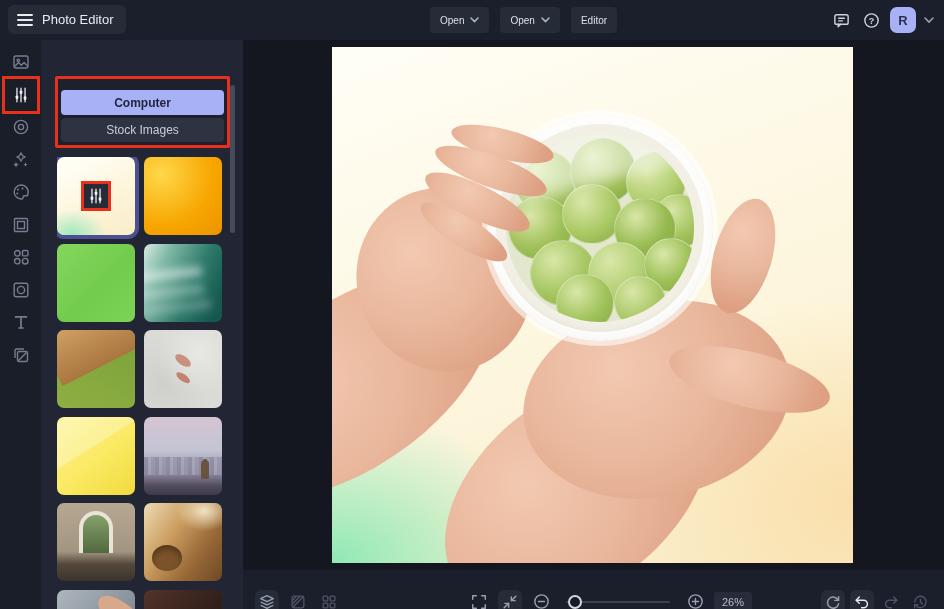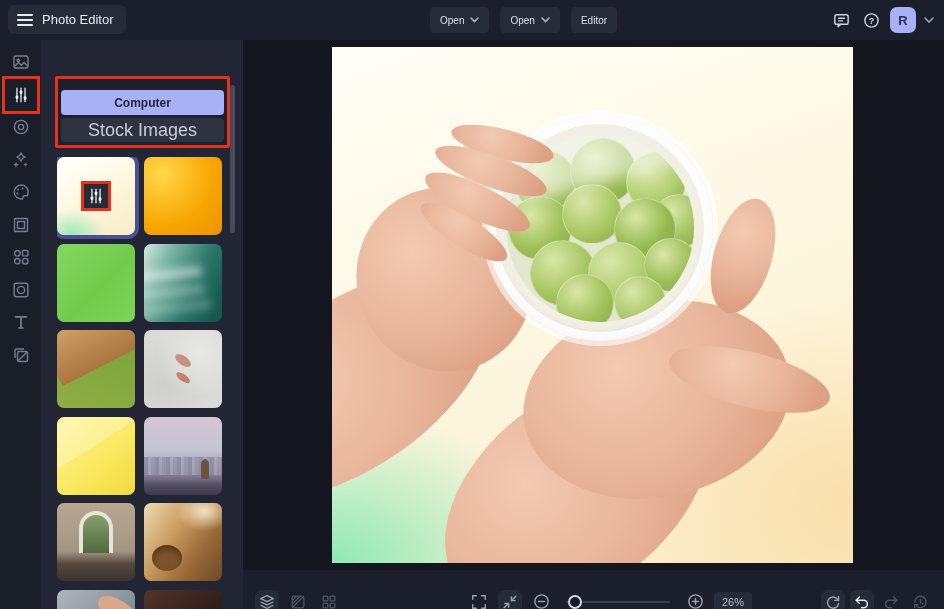--- a/index.html
+++ b/index.html
@@ -40,21 +40,21 @@
     background:#222634; z-index:20; }
   .panel-head { position:absolute; left:16px; top:9px; display:flex; align-items:center; gap:12px; }
   .back-btn { width:25px; height:25px; background:#2a2f3c; border:none; border-radius:5px;
     color:#dfe2ea; display:flex; align-items:center; justify-content:center; cursor:pointer; }
   .panel-title { color:#f2f3f7; font-size:14px; font-weight:700; }
   .src-box { position:absolute; left:14px; top:36px; width:175px;
     border:3px solid #e8301a; border-radius:2px; padding:3px; background:#1d212d; }
   .btn-computer { width:100%; height:25px; background:#a9b1f6; border:none; border-radius:4px;
     color:#20263f; font-size:12px; font-weight:700; font-family:inherit; cursor:pointer;margin-top:8px; }
   .btn-stock { width:100%; height:24px; margin-top:3px; background:#2e3342; border:none;
-    border-radius:4px; color:#c9cdd8; font-size:18px; font-family:inherit; cursor:pointer;text-align:center; }
+    border-radius:4px; color:#c9cdd8; font-size:12px; font-family:inherit; cursor:pointer;text-align:center; }
   .thumb-grid { position:absolute; left:16px; top:117px; bottom:0; width:170px;
     display:grid; grid-template-columns:78px 78px; grid-auto-rows:78px; gap:8.5px 9px;
     overflow:hidden; }
   .thumb { width:78px; height:78px; border-radius:7px; position:relative; overflow:hidden; cursor:pointer; }
   .thumb.sel { box-shadow:0 0 0 4px #4c4f92; }
   .panel-scroll { position:absolute; left:189px; top:45px; width:5px; height:148px;
     background:#454b59; border-radius:3px; cursor:pointer; }
 
   
   .thumb-current { background:linear-gradient(150deg,#fffef4 15%,#fdf4d9 60%,#f8edc8 100%); }

